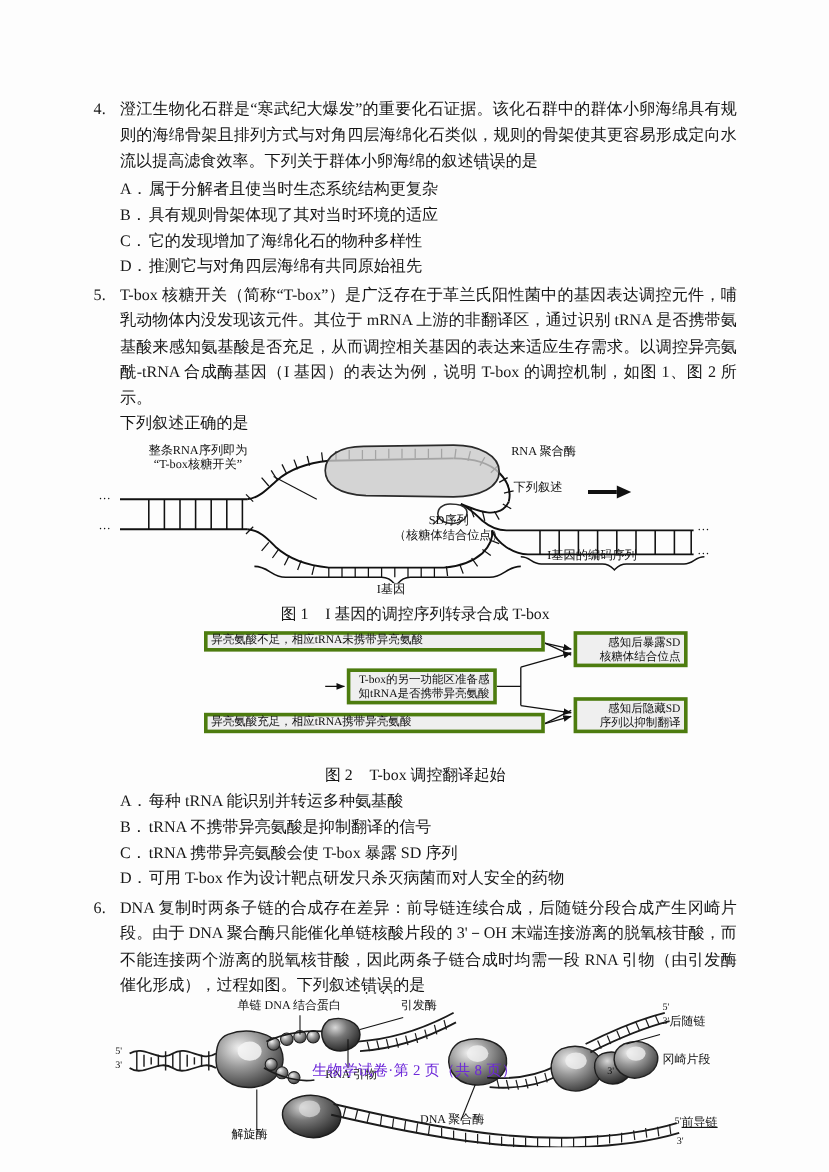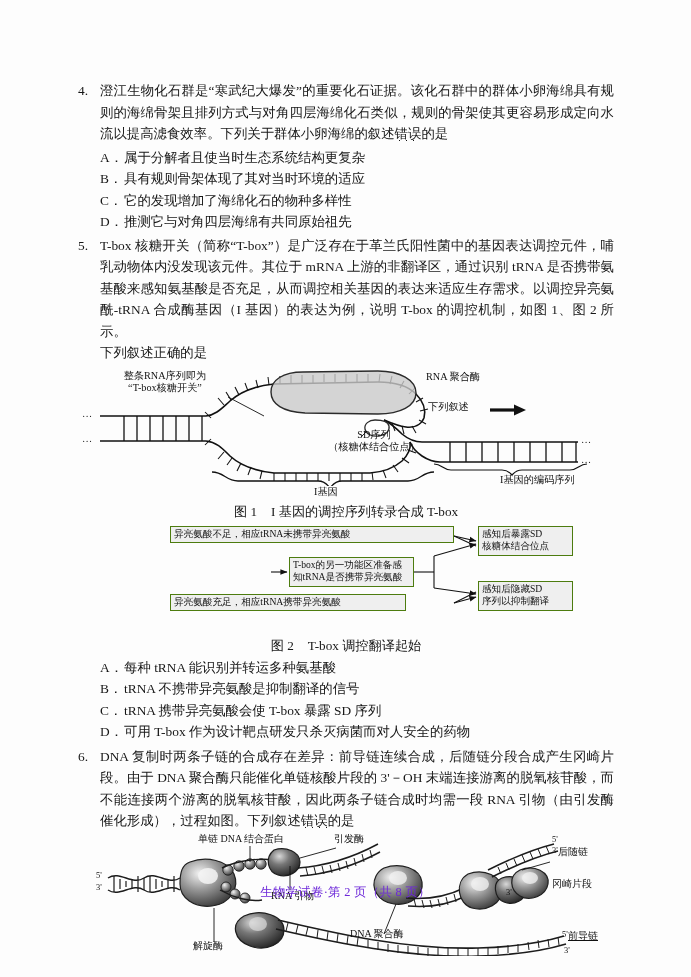--- a/index.html
+++ b/index.html
@@ -106,27 +106,27 @@
   }
 
   
   .fig2 {
     height: 92px;
     margin-top: 3px;
   }
   .fbox {
     position: absolute;
     box-sizing: border-box;
-    border: 1px solid #4d7c0f;
+    border: 3px solid #4d7c0f;
     background: #efefef;
     font-size: 9.6px;
     line-height: 12.4px;
     color: #111;
     padding: 1px 3px;
-    text-align: left;
+    text-align: right;
   }
 
   
   .fig3 {
     height: 122px;
     margin-top: 2px;
   }
   .lbl3 {
     position: absolute;
     font-size: 10px;
@@ -319,21 +319,21 @@
       <div class="lbl" style="left:28px; top:2px; text-align:center; width:118px;">
         <span>整条RNA序列即为</span><br>
         <span>“T-box核糖开关”</span>
       </div>
       <div class="lbl" style="left:348px; top:3px;">RNA 聚合酶</div>
       <div class="lbl" style="left:350px; top:33px;">下列叙述</div>
       <div class="lbl" style="left:241px; top:61px; width:110px; text-align:center;">
         <span>SD序列</span><br>
         <span>（核糖体结合位点）</span>
       </div>
-      <div class="lbl" style="left:378px; top:106px;margin-left:44px;">I基因的编码序列</div>
+      <div class="lbl" style="left:378px; top:90px;">I基因的编码序列</div>
       <div class="lbl" style="left:236px; top:118px;">I基因</div>
       <div class="lbl" style="left:4px; top:40px;">…</div>
       <div class="lbl" style="left:4px; top:65px;">…</div>
       <div class="lbl" style="left:503px; top:66px;">…</div>
       <div class="lbl" style="left:503px; top:86px;">…</div>
     </div>
 
     <div class="figcap" style="margin-top:16px;">
       <span>图 1</span><span class="gap"></span><span>I 基因的调控序列转录合成 T-box</span>
     </div>
@@ -361,21 +361,21 @@
         <line x1="376" y1="79" x2="398" y2="73" stroke="#111" stroke-width="1.1" marker-end="url(#ah)"></line>
       </svg>
 
       <div class="fbox" style="left:211px; top:33px; width:125px; height:30px;">
         <span>T-box的另一功能区准备感</span><br>
         <span>知tRNA是否携带异亮氨酸</span>
       </div>
       <div class="fbox" style="left:92px; top:2px; width:284px; height:17px; display:flex; align-items:center;">
         <span>异亮氨酸不足，相应tRNA未携带异亮氨酸</span>
       </div>
-      <div class="fbox" style="left:92px; top:70px; width:236px; height:17px; display:flex; align-items:center;">
+      <div class="fbox" style="left:92px; top:70px; width:284px; height:17px; display:flex; align-items:center;">
         <span>异亮氨酸充足，相应tRNA携带异亮氨酸</span>
       </div>
       <div class="fbox" style="left:400px; top:2px; width:95px; height:30px;">
         <span>感知后暴露SD</span><br>
         <span>核糖体结合位点</span>
       </div>
       <div class="fbox" style="left:400px; top:57px; width:95px; height:30px;">
         <span>感知后隐藏SD</span><br>
         <span>序列以抑制翻译</span>
       </div>

